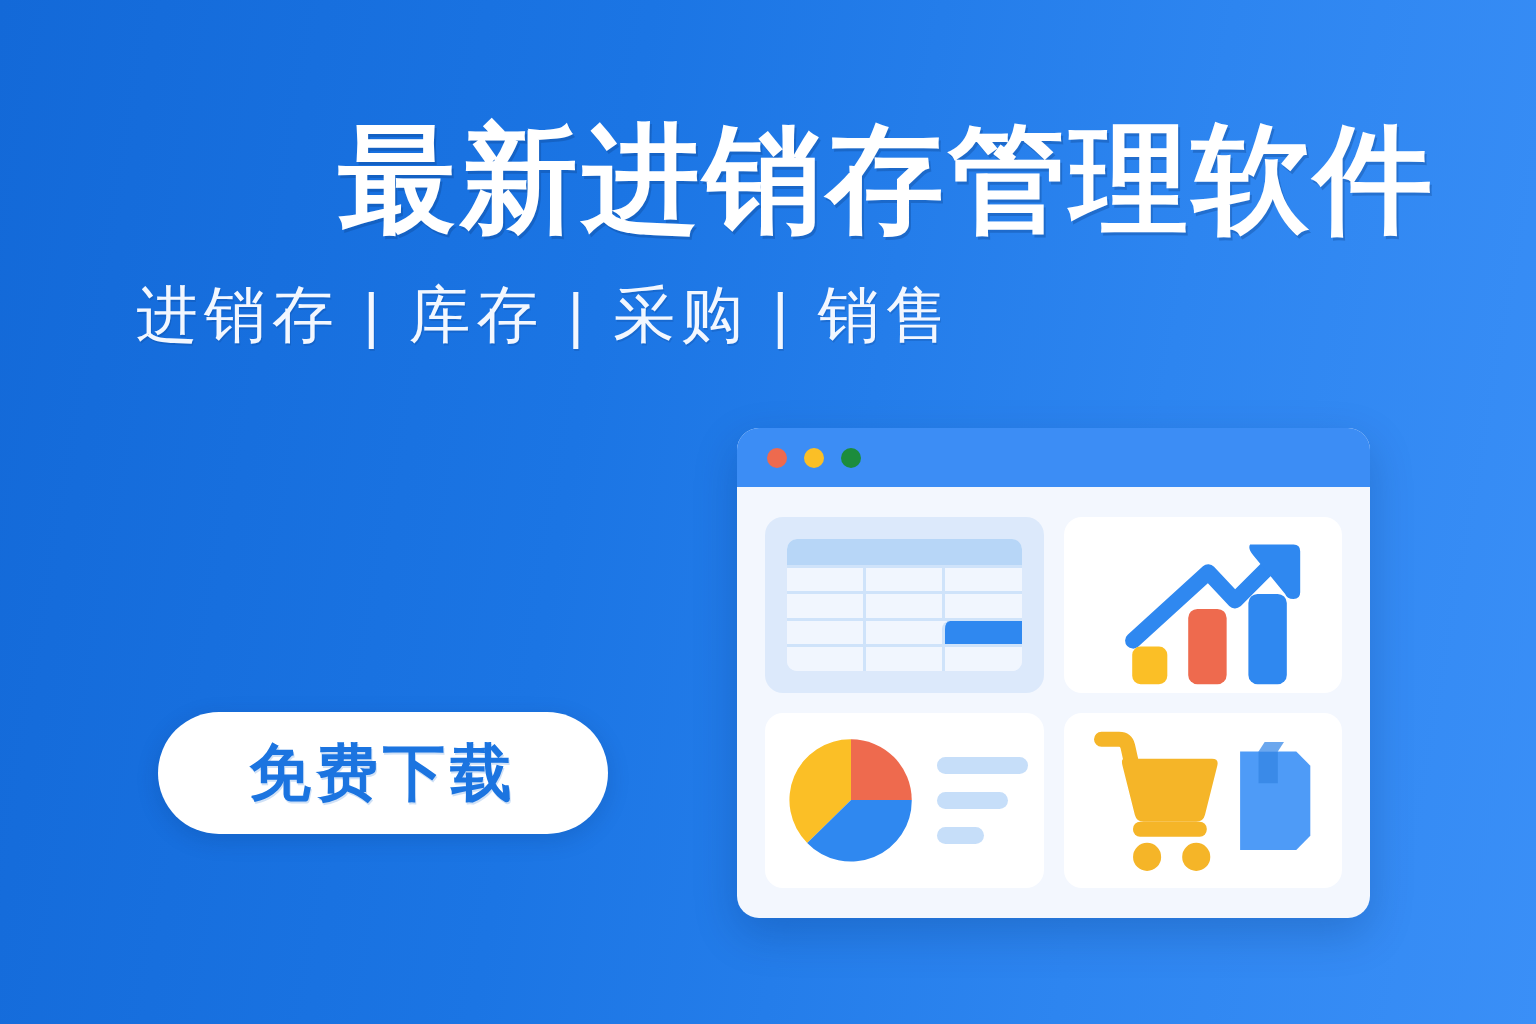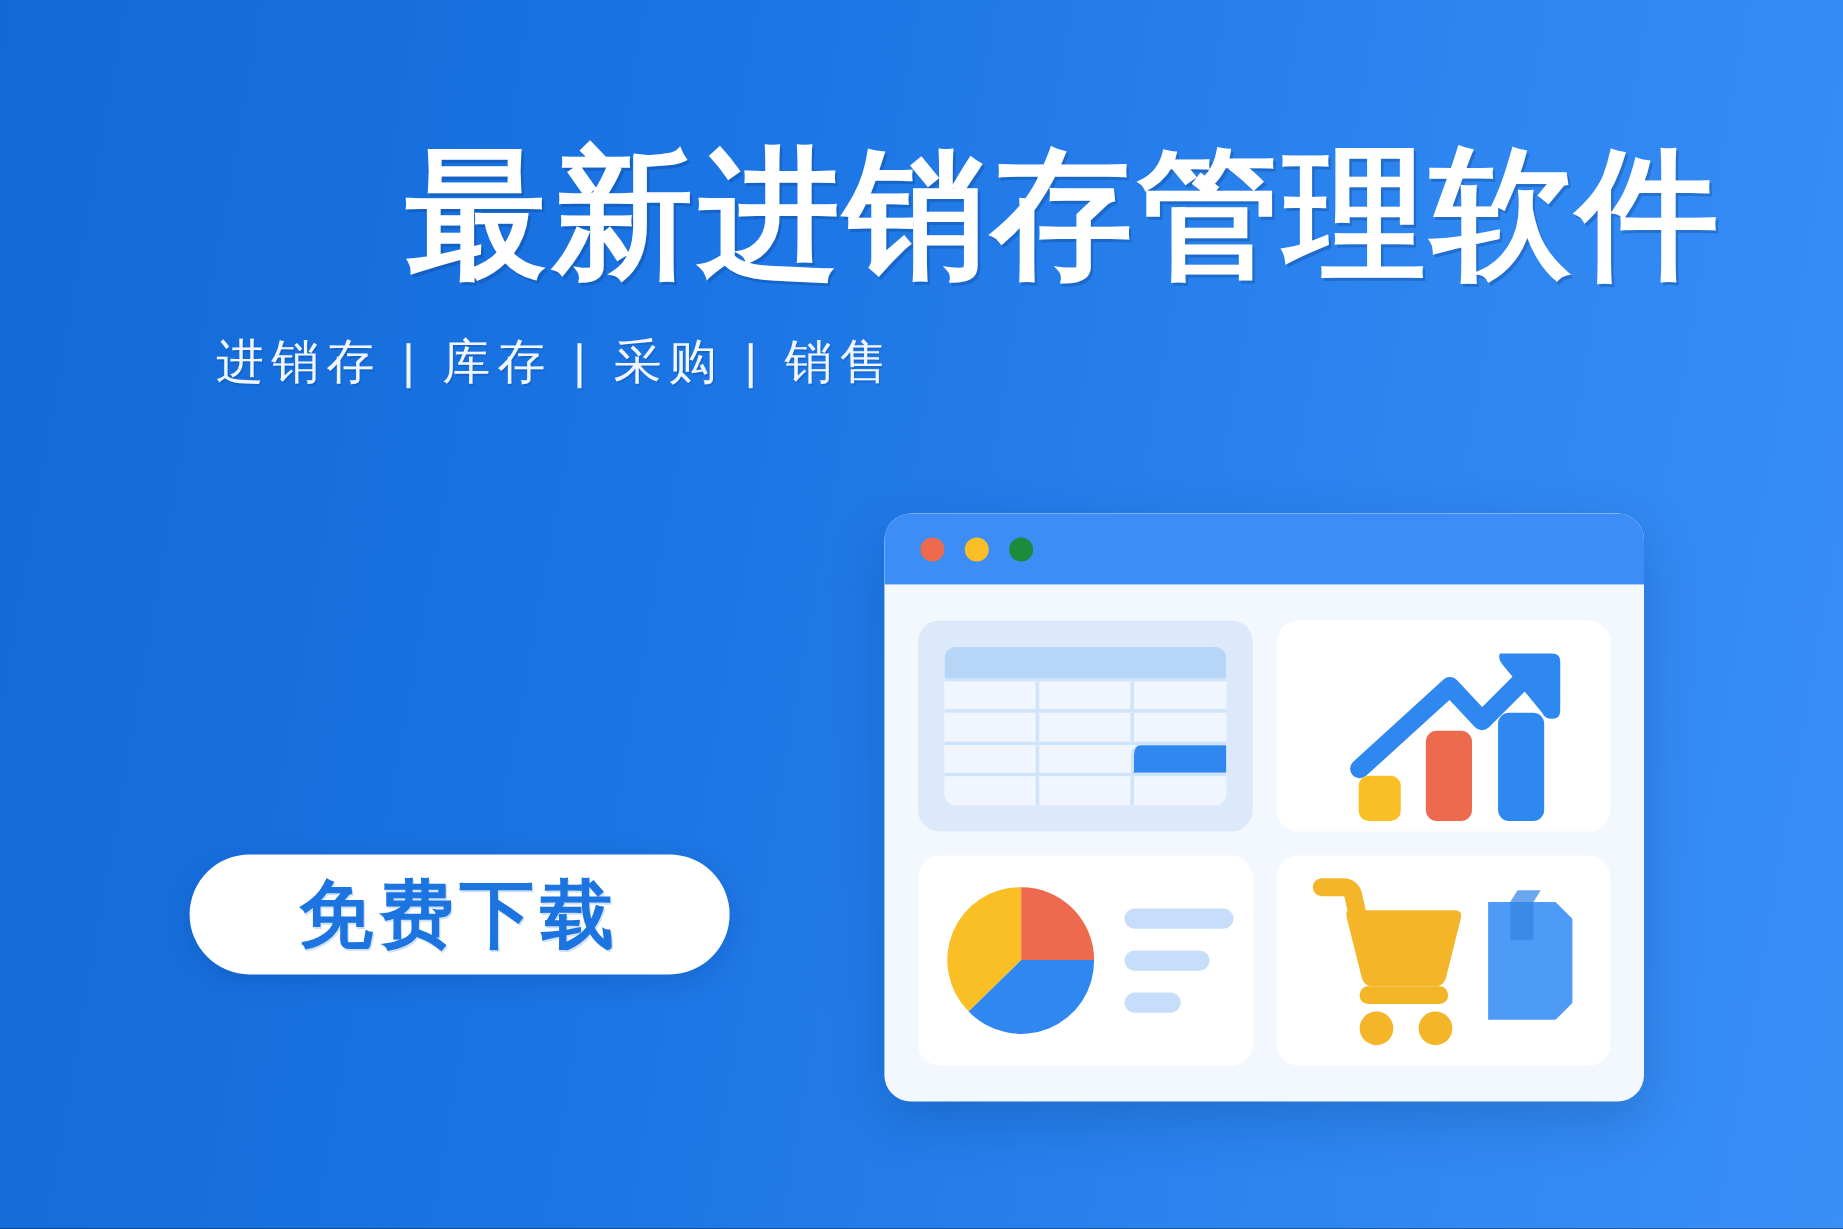--- a/index.html
+++ b/index.html
@@ -29,36 +29,35 @@
     font-weight: 700;
     letter-spacing: 4px;
     line-height: 1.22;
     white-space: nowrap;
     text-shadow: 2px 3px 0 rgba(10,60,130,0.30);
     text-align: right;
   }
   #subtitle {
     margin-top: 26px;
     color: #F2F7FF;
-    font-size: 40px;
+    font-size: 62px;
     font-weight: 500;
     letter-spacing: 6px;
     line-height: 1.2;
     white-space: nowrap;
     text-shadow: 1px 2px 0 rgba(10,60,130,0.22);
-    margin-left: 44px;
   }
 
   
   #download-btn {
     position: absolute;
     left: 158px;
     top: 712px;
     width: 450px;
-    height: 100px;
+    height: 122px;
     background: #FFFFFF;
     border-radius: 62px;
     display: flex;
     align-items: center;
     justify-content: center;
     box-shadow: 0 6px 22px rgba(6,45,100,0.18);
     cursor: pointer;
   }
   #download-btn .label {
     color: #1B74E0;

